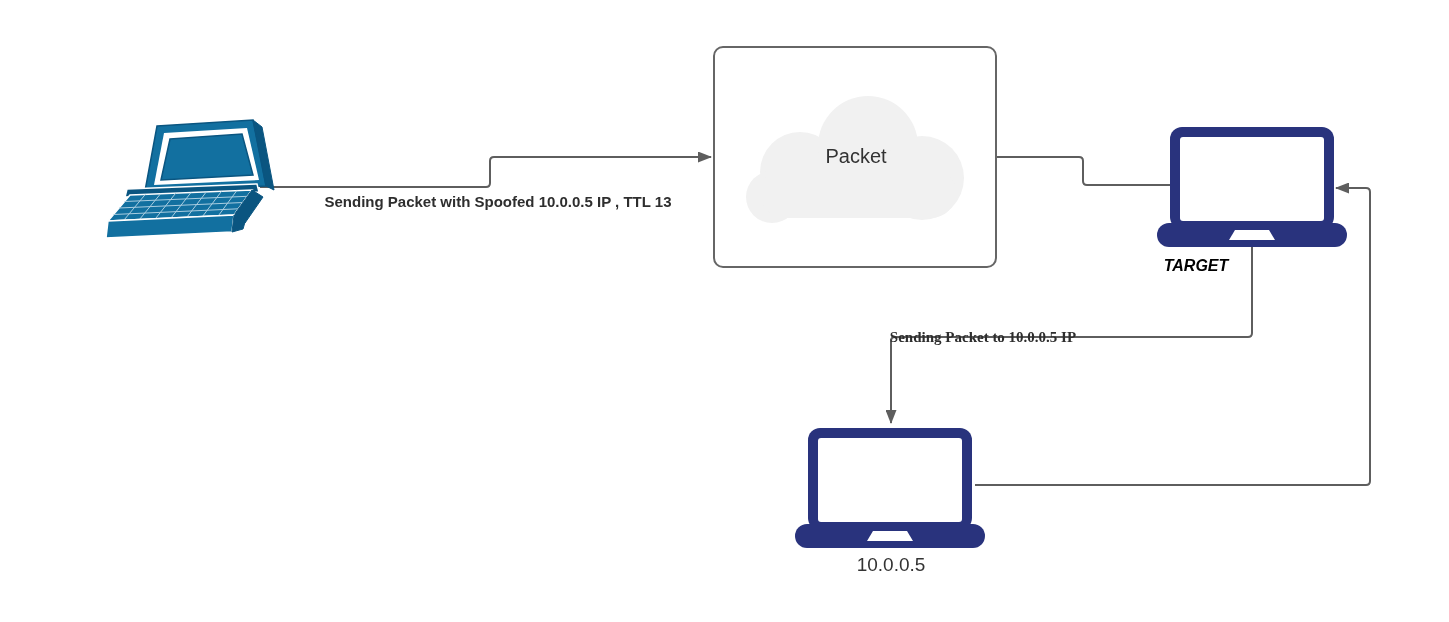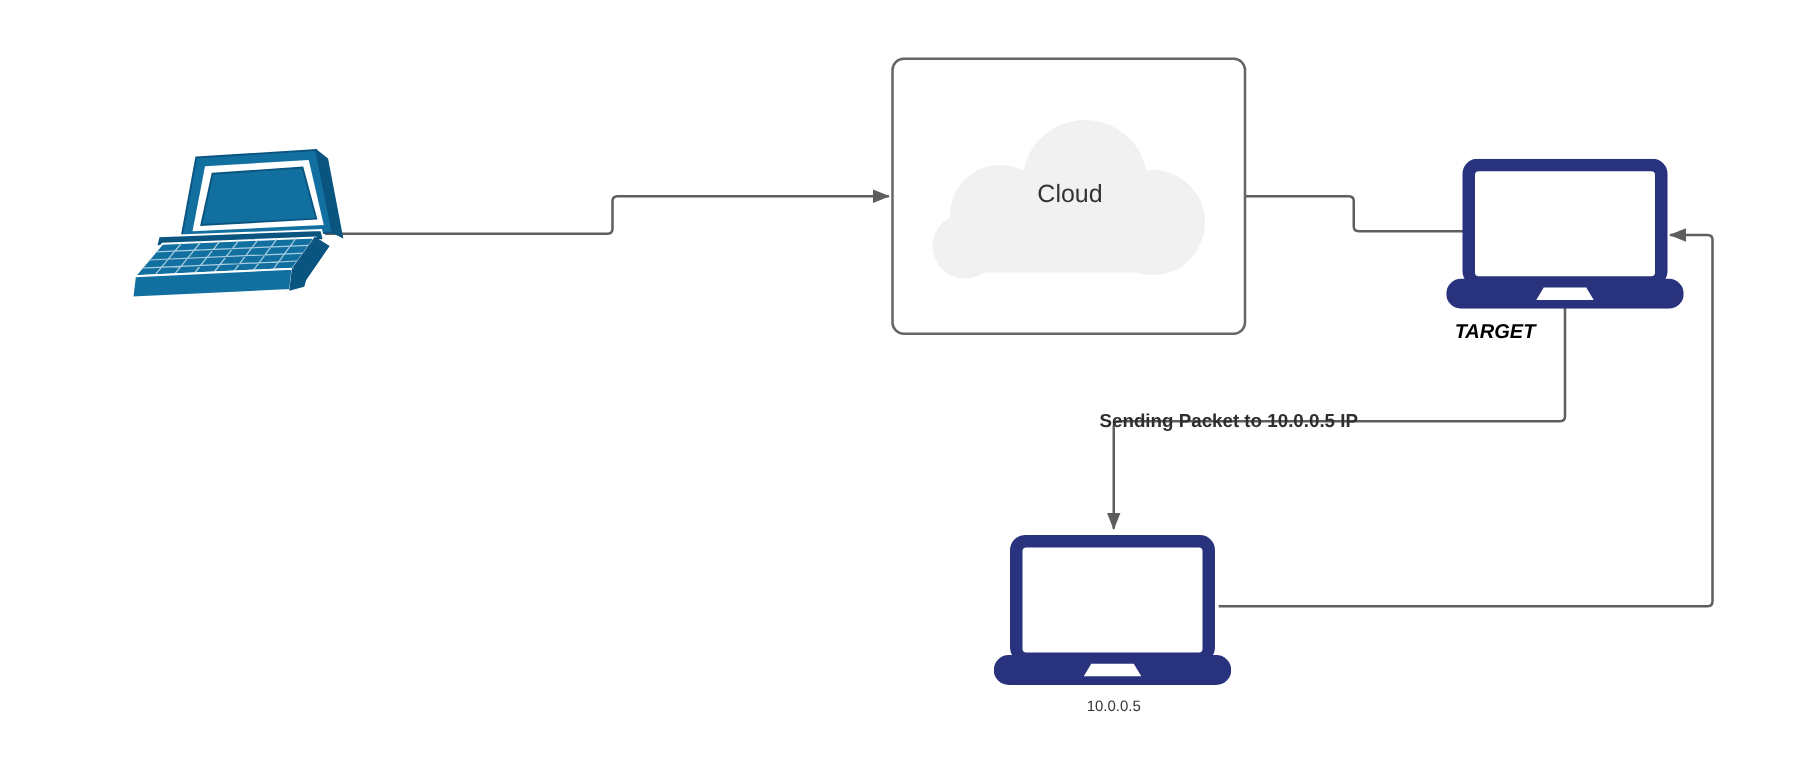--- a/index.html
+++ b/index.html
@@ -57,24 +57,24 @@
   .cloud-title{
     left:856px;top:156px;
     font-size:20px;color:#333333;
   }
   .target-label{
     left:1196px;top:266px;
     font-size:16px;font-weight:bold;font-style:italic;color:#000000;
   }
   .host-label{
     left:891px;top:565px;
-    font-size:12px;color:#333333;
+    font-size:19px;color:#333333;
   }
   .edge1{left:498px;top:201px;}
-  .edge2{left:983px;top:337px;}
+  .edge2{left:983px;top:337px;font-family:Liberation Serif, serif;}
   .edge3{left:1201px;top:485px;}
 </style>
 </head>
 <body>
 
 <div class="canvas">
 
   <svg width="1449" height="622" viewBox="0 0 1449 622">
     <defs>
       <marker id="arrow" markerUnits="userSpaceOnUse" markerWidth="14" markerHeight="11" refX="13" refY="5.5" orient="auto">
@@ -130,22 +130,23 @@
     <g>
       <use href="#laptop-front" x="1157" y="127" width="190" height="120"></use>
     </g>
 
     <g>
       <use href="#laptop-front" x="795" y="428" width="190" height="120"></use>
     </g>
   </svg>
 
 
-  <div class="label cloud-title">Cloud</div>
+  <div class="label cloud-title">Packet</div>
 
   <div class="label target-label">TARGET</div>
 
   <div class="label node-label host-label">10.0.0.5</div>
 
+  <div class="label edge-label edge1">Sending Packet with Spoofed 10.0.0.5 IP , TTL 13</div>
 
   <div class="label edge-label edge2">Sending Packet to 10.0.0.5 IP</div>
 
 </div>
 
 </body></html>

